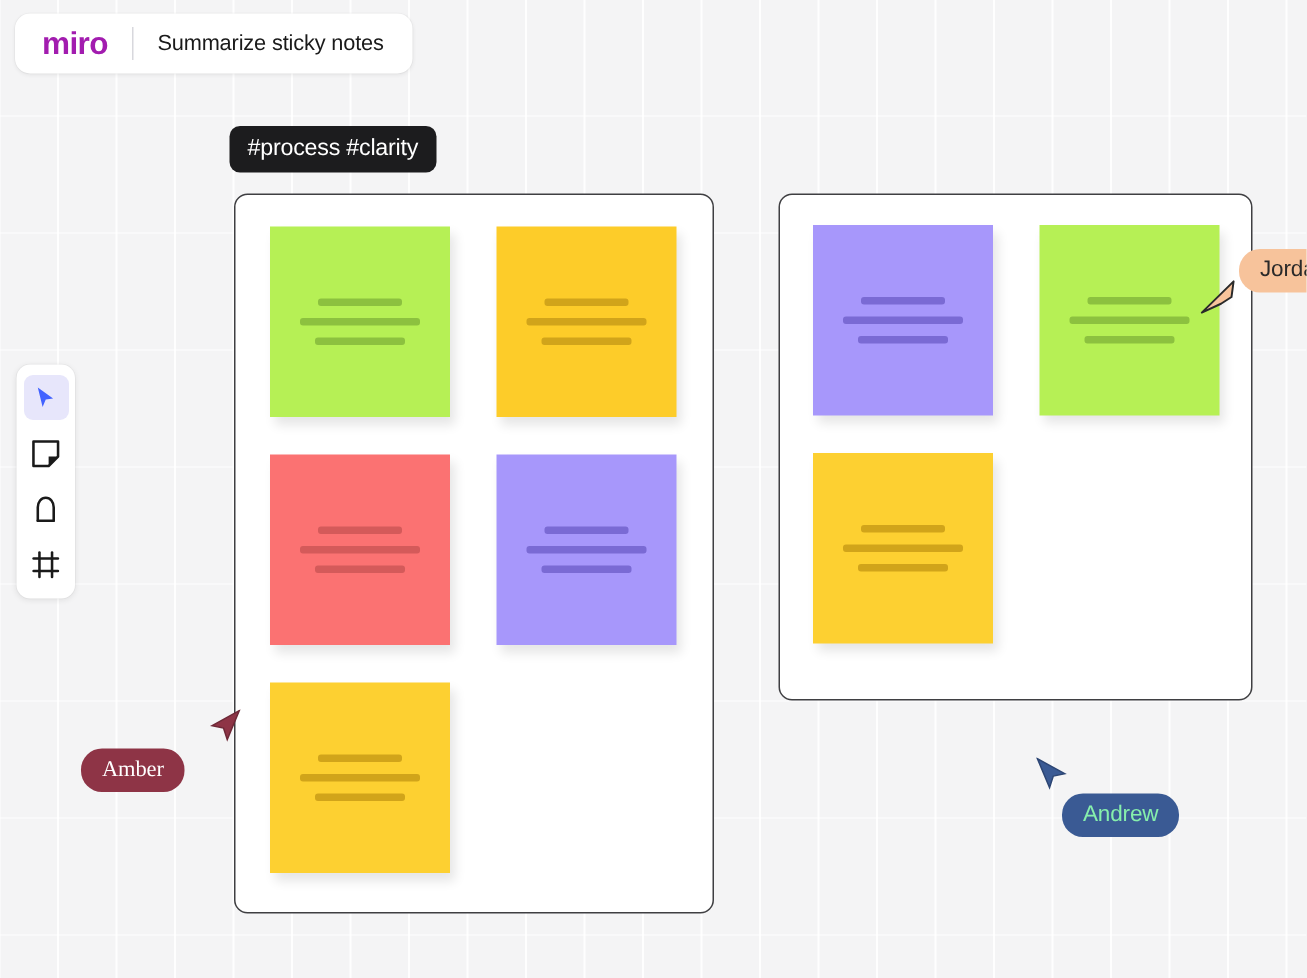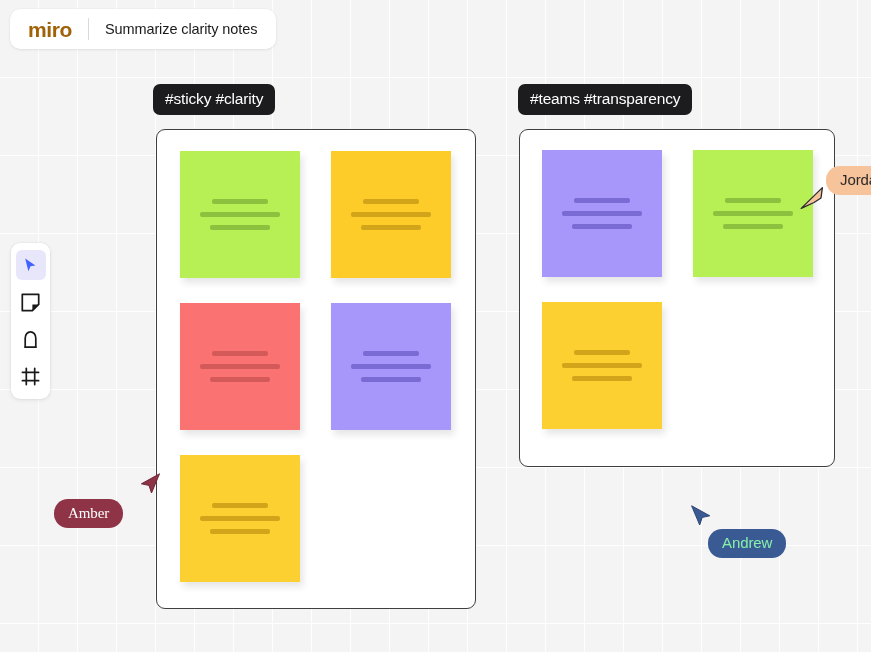--- a/index.html
+++ b/index.html
@@ -37,21 +37,21 @@
     display: flex;
     align-items: center;
     background: #ffffff;
     border-radius: 10px;
     padding: 0 19px 0 18px;
     box-shadow: 0 1px 3px rgba(0,0,0,0.07), 0 0 0 0.5px rgba(0,0,0,0.03);
   }
   #brand-logo {
     font-size: 21px;
     font-weight: 700;
-    color: #a16207;
+    color: #a21caf;
     letter-spacing: -0.4px;
     line-height: 1;
   }
   #brand-divider {
     width: 1px;
     height: 22px;
     background: #d8d8dd;
     margin: 0 16px;
   }
   #app-title {
@@ -166,21 +166,21 @@
   #collab-jordan .arrow { left: 0px; top: 20px; }
 </style>
 </head>
 <body>
 
 <div id="canvas">
 
   <div id="app-card">
     <div id="brand-logo">miro</div>
     <div id="brand-divider"></div>
-    <div id="app-title">Summarize clarity notes</div>
+    <div id="app-title">Summarize sticky notes</div>
   </div>
 
   <div id="toolbar">
     <div class="tool active">
       <span>
         <svg width="17" height="17" viewBox="0 0 17 17">
           <path d="M3.2 1.4 L13.4 8.6 L8.5 9.3 L6.4 14.3 Z" fill="#4262ff"></path>
         </svg>
       </span>
     </div>
@@ -205,22 +205,21 @@
         <svg width="19" height="19" viewBox="0 0 19 19">
           <line x1="1.4" y1="5.3" x2="17.6" y2="5.3" stroke="#1a1a1a" stroke-width="1.7" stroke-linecap="round"></line>
           <line x1="1.4" y1="13.7" x2="17.6" y2="13.7" stroke="#1a1a1a" stroke-width="1.7" stroke-linecap="round"></line>
           <line x1="5.3" y1="1.4" x2="5.3" y2="17.6" stroke="#1a1a1a" stroke-width="1.7" stroke-linecap="round"></line>
           <line x1="13.7" y1="1.4" x2="13.7" y2="17.6" stroke="#1a1a1a" stroke-width="1.7" stroke-linecap="round"></line>
         </svg>
       </span>
     </div>
   </div>
 
-  <div class="frame-tag" id="tag-1">#sticky #clarity</div>
-  <div class="frame-tag" id="tag-2">#teams #transparency</div>
+  <div class="frame-tag" id="tag-1">#process #clarity</div>
 
   <div class="frame" id="frame-1"></div>
   <div class="frame" id="frame-2"></div>
 
   <div id="notes-layer">
       <div class="sticky" style="left: 180px; top: 151px; width: 120px; height: 127px; background: rgb(182, 240, 85);">
         <div class="line l-short" style="background: rgb(140, 193, 63);"></div>
         <div class="line l-long" style="background: rgb(140, 193, 63);"></div>
         <div class="line l-mid" style="background: rgb(140, 193, 63);"></div>
       </div>

